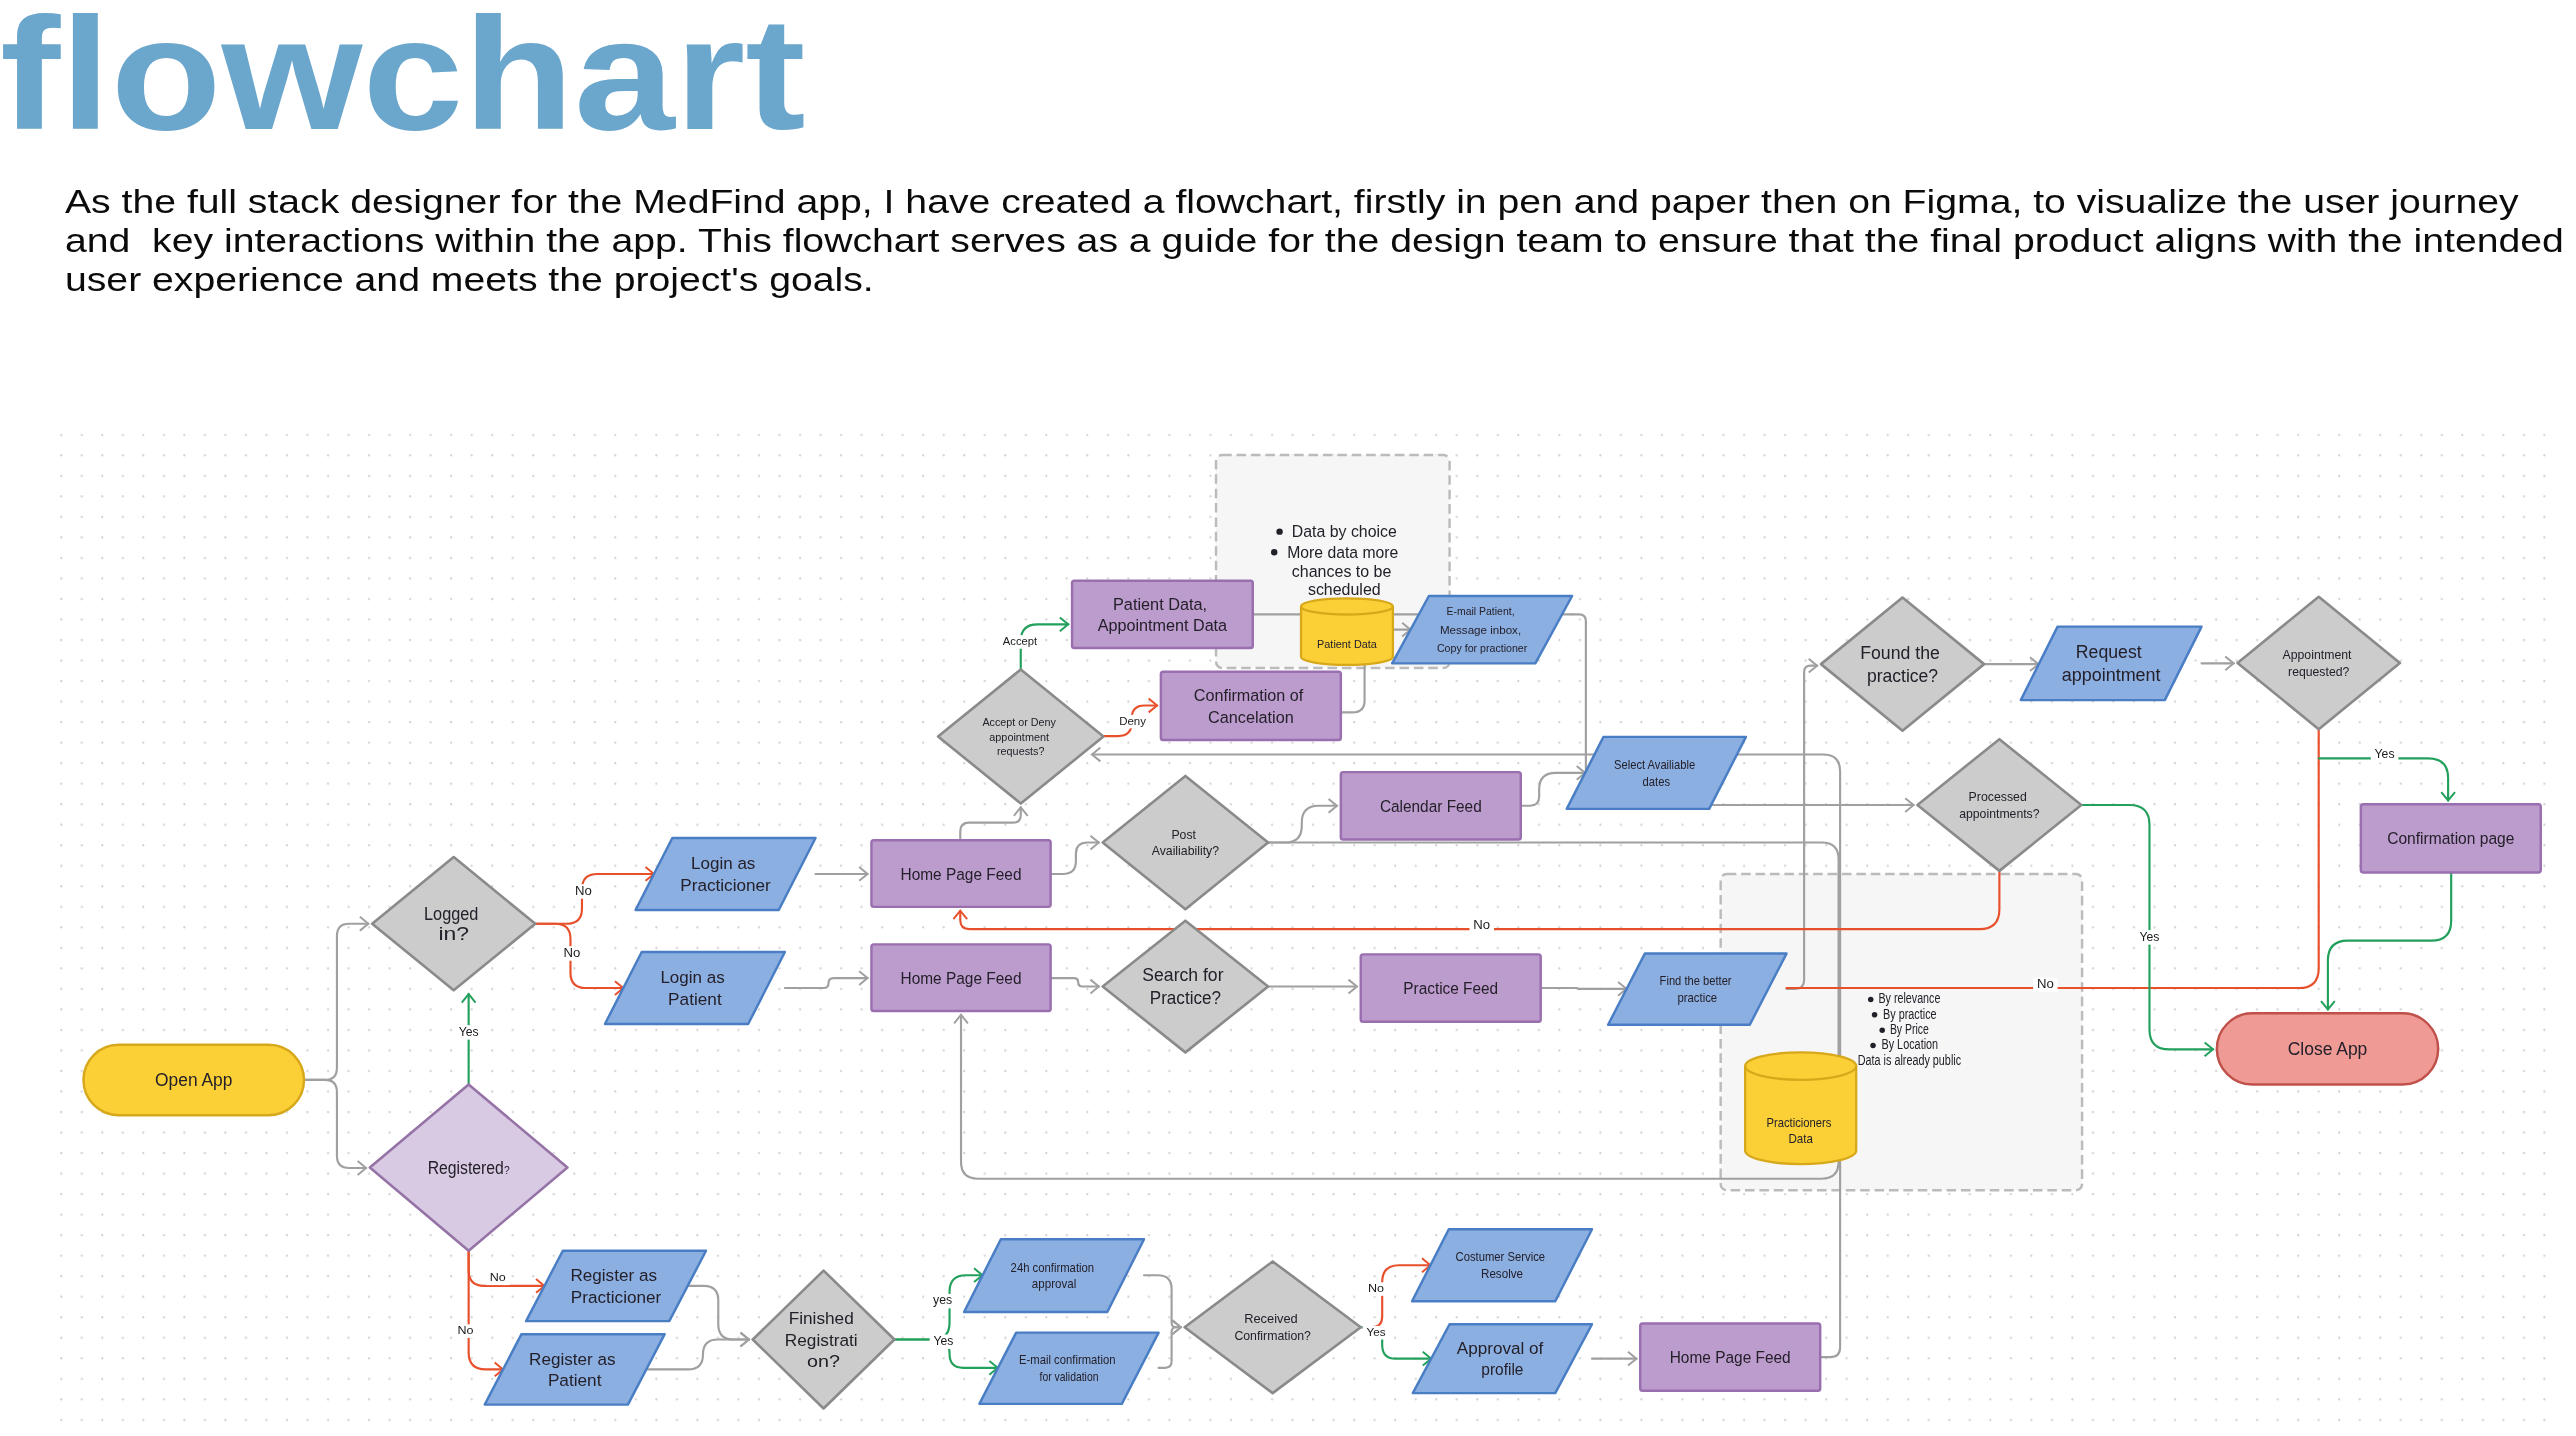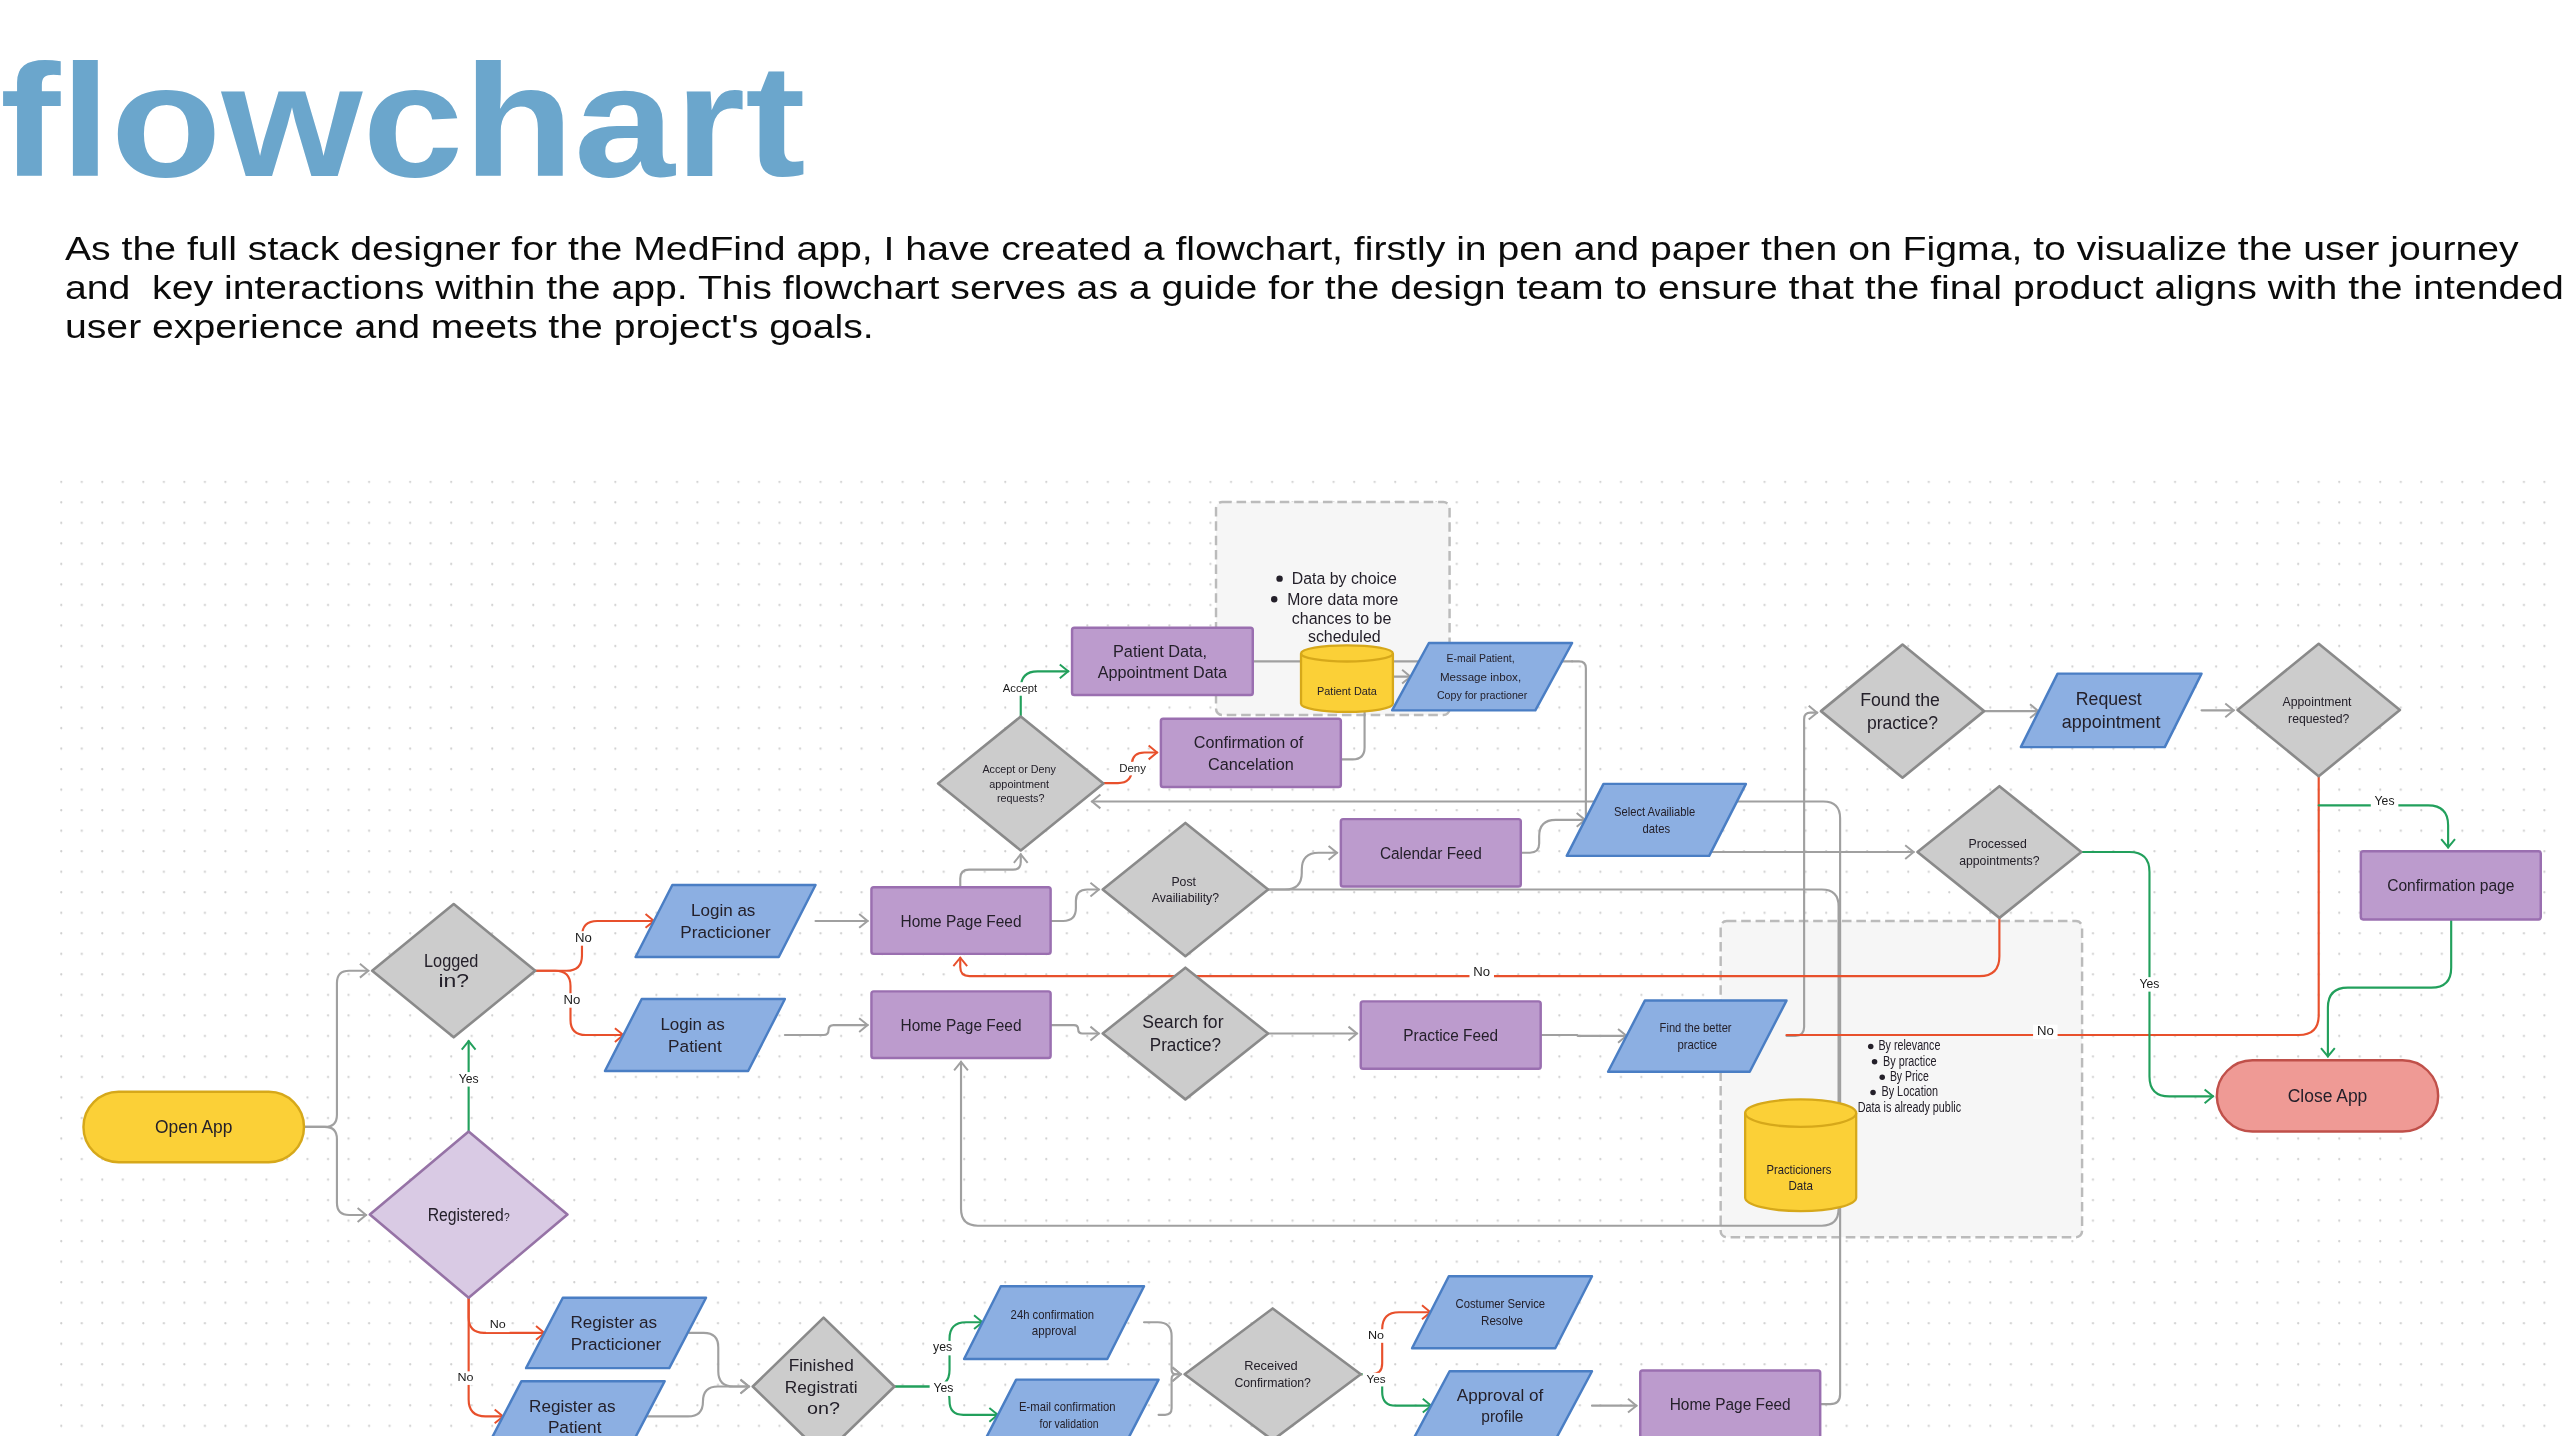--- a/index.html
+++ b/index.html
@@ -1,17 +1,17 @@
 <!DOCTYPE html>
 <html style="font-size:12.3px"><head>
 <meta charset="utf-8">
 <style>
   html,body{margin:0;padding:0;background:#ffffff;}
   body{width:2576px;height:1437px;overflow:hidden;font-family:"Liberation Sans",sans-serif;-webkit-font-smoothing:antialiased;}
-  #page{position:relative;width:2576px;height:1323px;background:#fff;margin-top:47px;}
+  #page{position:relative;width:2576px;height:1323px;background:#fff;}
   #title{position:absolute;left:0px;top:-4.6px;font-size:159px;font-weight:700;color:#6BA6CC;letter-spacing:0px;line-height:1;white-space:nowrap;transform:scaleX(1.14);transform-origin:0 0;}
   #intro{position:absolute;left:65px;top:182px;width:2527px;font-size:34px;line-height:39px;color:#0b0b0b;font-weight:400;letter-spacing:0px;white-space:pre;transform:scaleX(1.152);transform-origin:0 0;}
   svg#board{position:absolute;left:0;top:0;width:2576px;height:1437px;}
   .nlab{font-family:"Liberation Sans",sans-serif;fill:#24202A;text-anchor:middle;}
   .elab{font-family:"Liberation Sans",sans-serif;fill:#1b1b1b;text-anchor:middle;}
   .note{font-family:"Liberation Sans",sans-serif;fill:#24202A;}
 </style>
 </head>
 <body>
 

